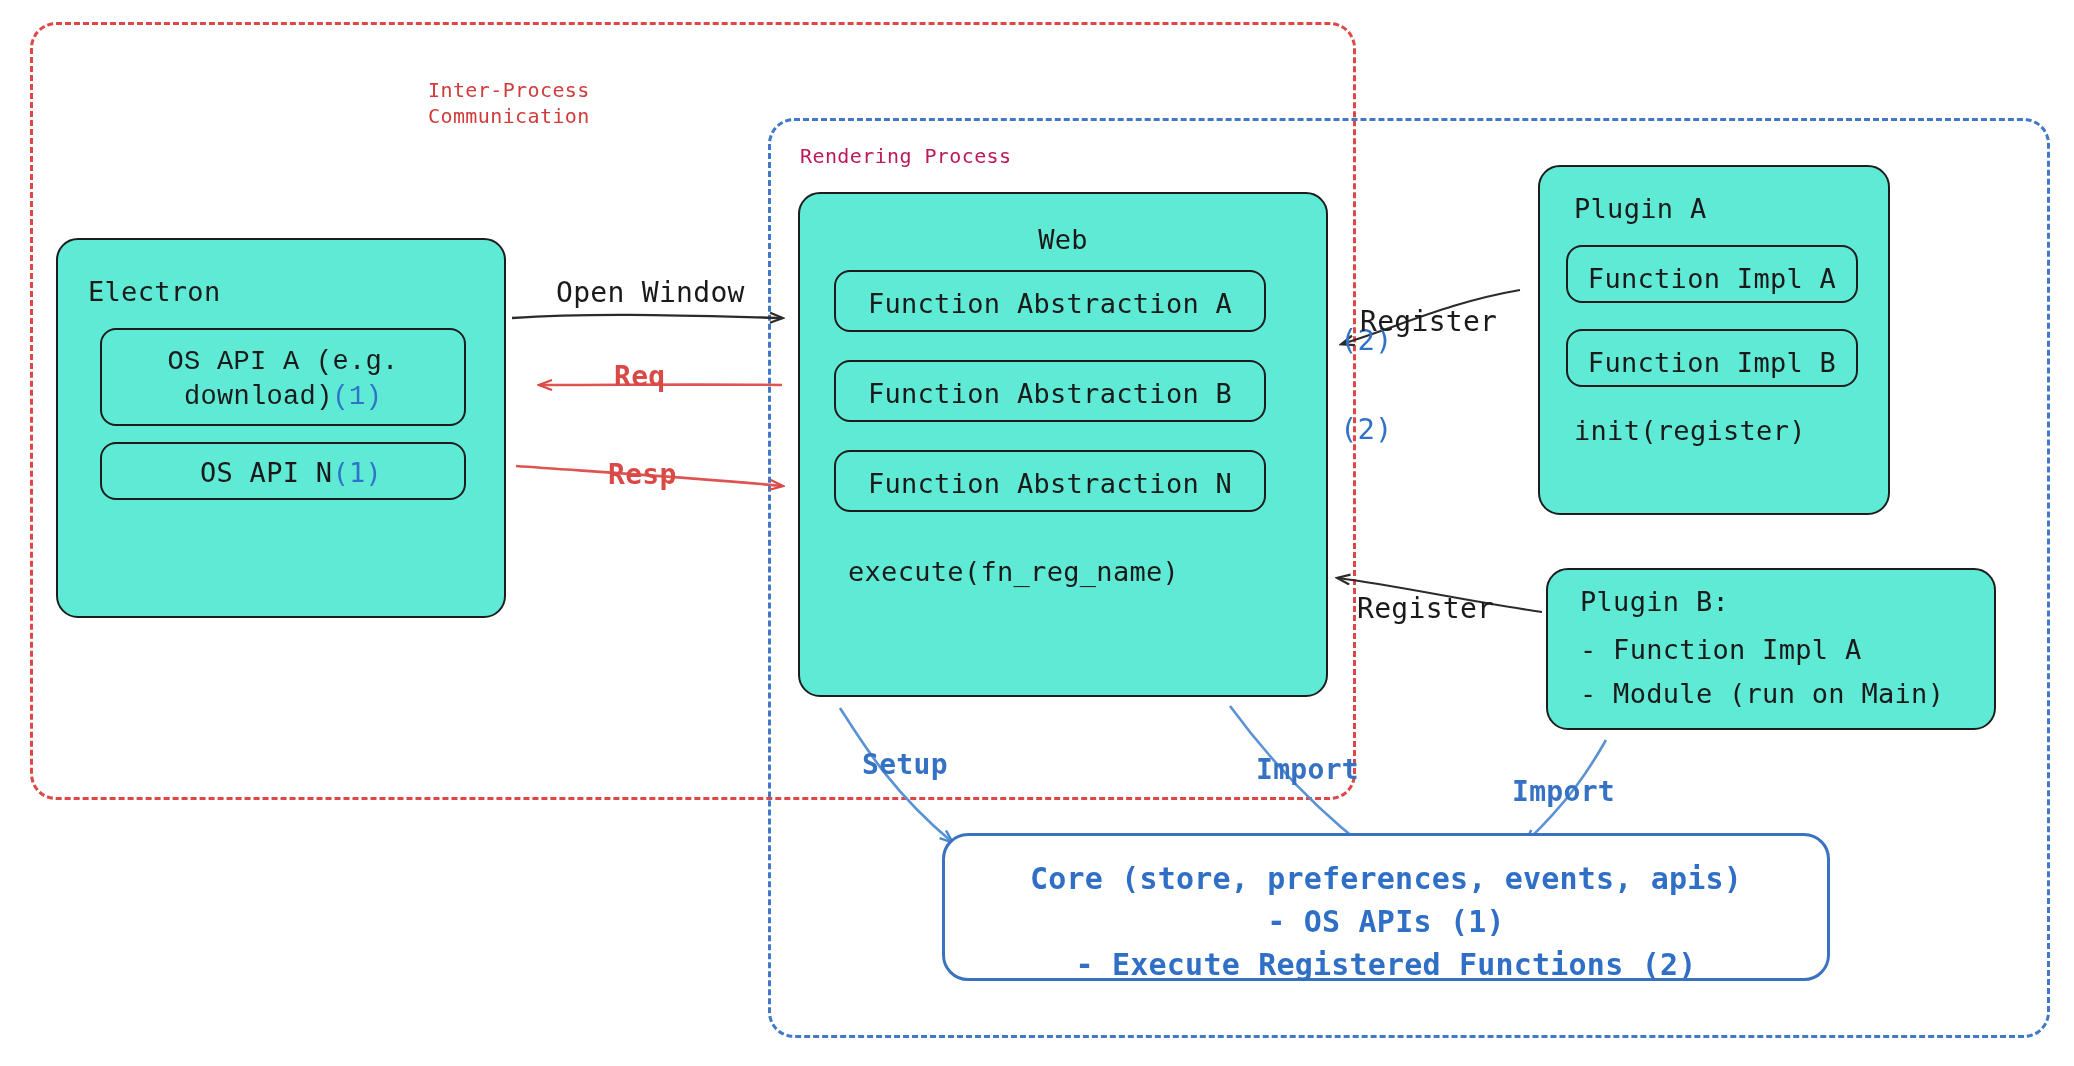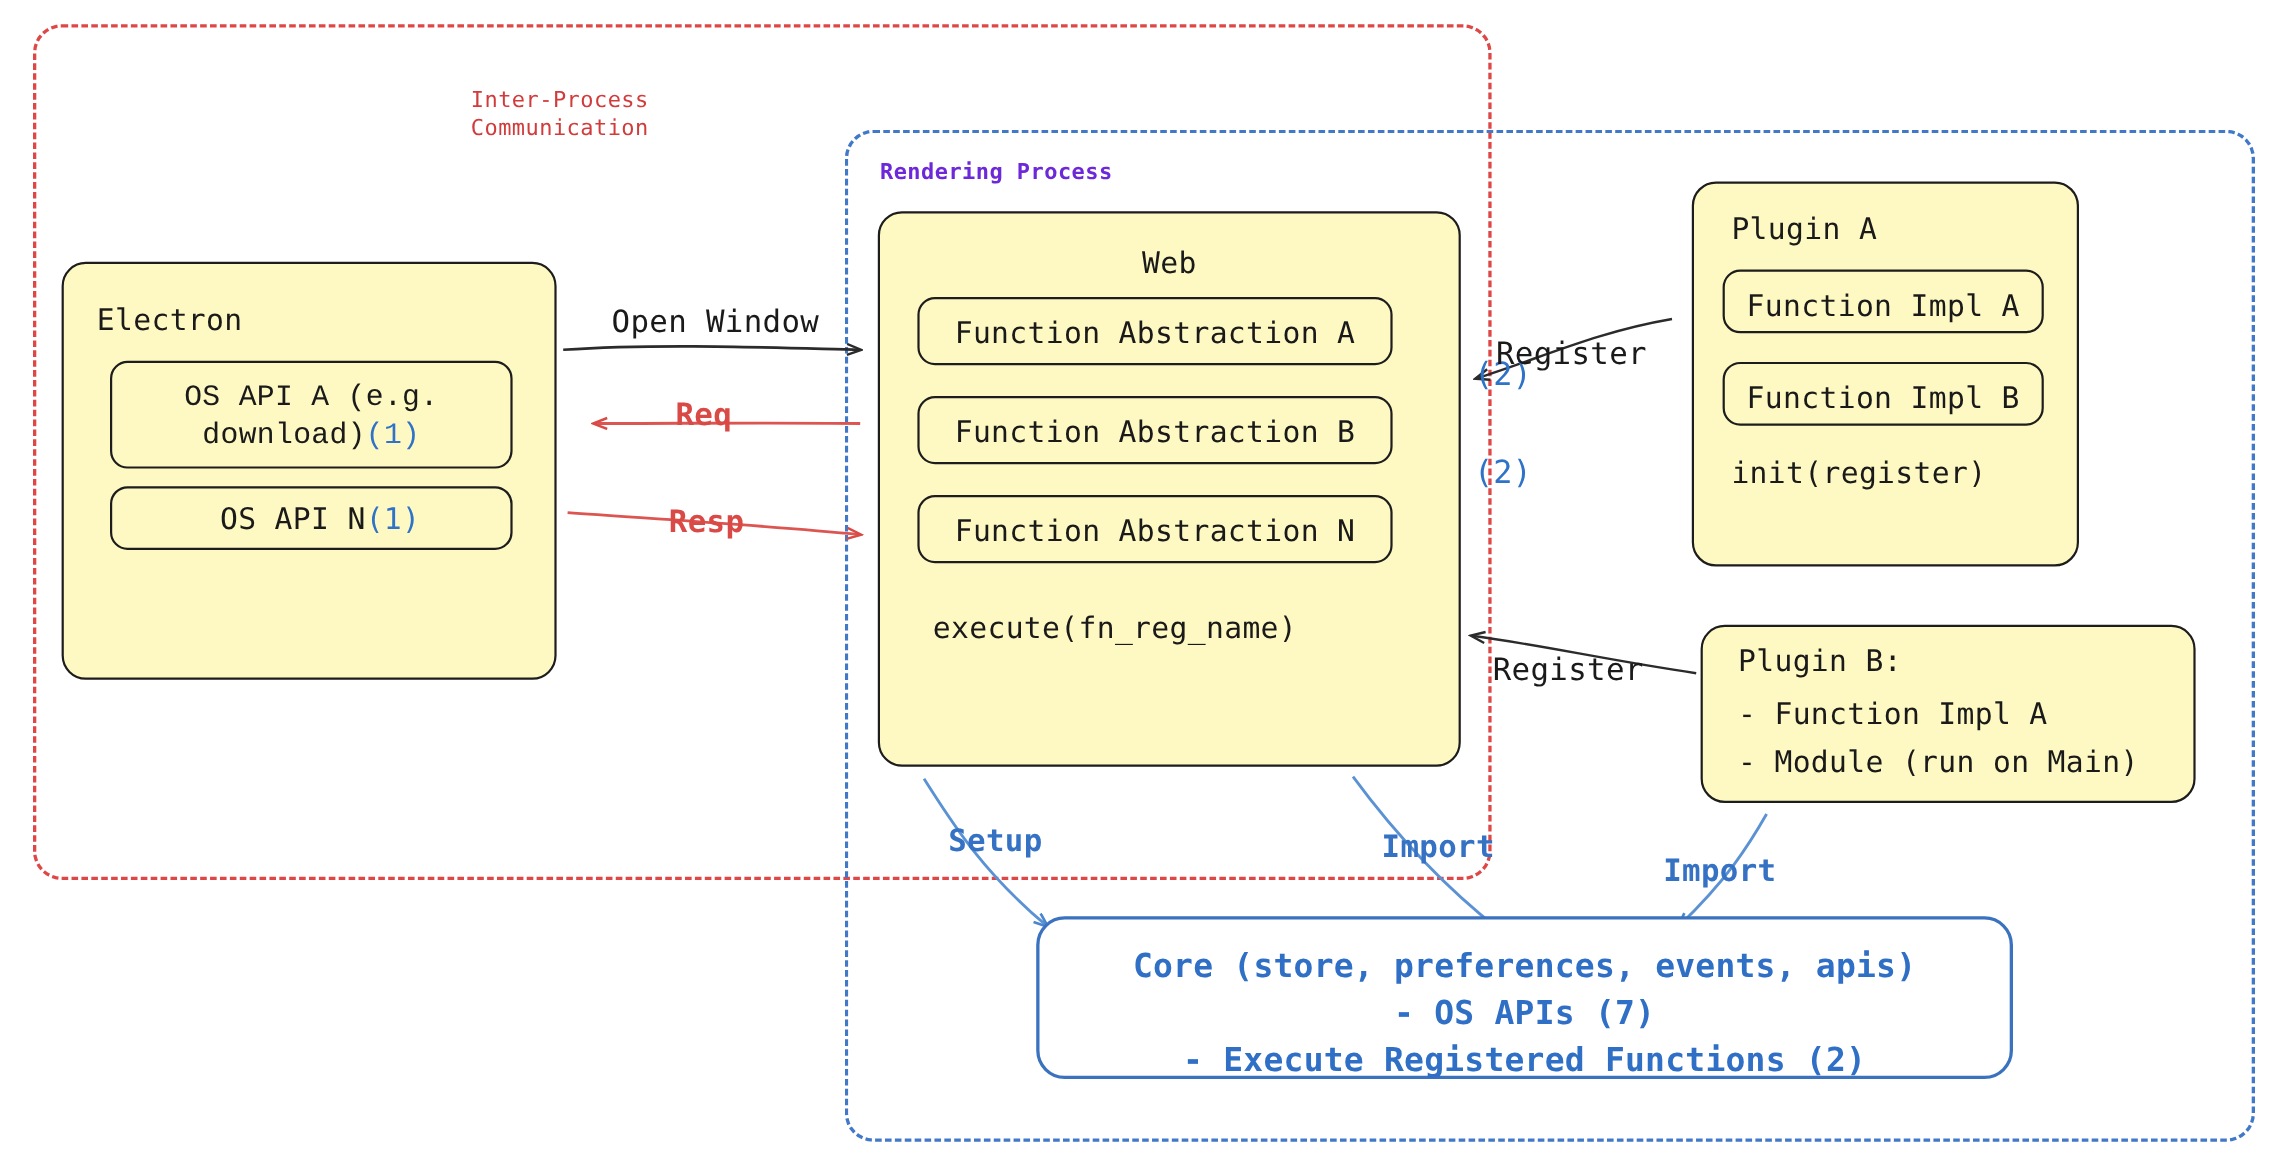--- a/index.html
+++ b/index.html
@@ -12,24 +12,24 @@
   
   .region{position:absolute;box-sizing:border-box;}
   .region-ipc{left:30px;top:22px;width:1326px;height:778px;
       border:3px dashed #de4746;border-radius:26px;}
   .region-render{left:768px;top:118px;width:1282px;height:920px;
       border:3px dashed #4178c8;border-radius:26px;}
 
   .region-label{position:absolute;white-space:pre;line-height:1.28;
       font-size:20px;letter-spacing:.4px;}
   .label-ipc{left:428px;top:78px;color:#d23b3b;}
-  .label-render{left:800px;top:144px;color:#6d28d9;font-weight:bold;}
+  .label-render{left:800px;top:144px;color:#be185d;}
 
   
-  .box{position:absolute;box-sizing:border-box;background:#fef9c3;
+  .box{position:absolute;box-sizing:border-box;background:#5eead4;
        border:2.5px solid #1d1d1d;border-radius:22px;}
   .box.inner{border-width:2px;border-radius:16px;}
 
   .btxt{position:absolute;white-space:pre;color:#1a1a1a;font-size:27px;
         line-height:1.3;letter-spacing:.3px;}
   .center{left:0;right:0;text-align:center;}
 
   .blue-num{color:#2f73c8;}
 
   
@@ -167,21 +167,21 @@
   </div>
 
   <div class="box box-plugin-b">
     <div class="btxt t-plugin-b">Plugin B:</div>
     <div class="btxt t-plugin-b" style="top:62px">- Function Impl A</div>
     <div class="btxt t-plugin-b" style="top:106px">- Module (run on Main)</div>
   </div>
 
   <div class="box-core" style="position:absolute;box-sizing:border-box;background:#fff;">
     <div class="btxt center t-core">Core (store, preferences, events, apis)</div>
-    <div class="btxt center t-core" style="top:65px">- OS APIs (7)</div>
+    <div class="btxt center t-core" style="top:65px">- OS APIs (1)</div>
     <div class="btxt center t-core" style="top:108px">- Execute Registered Functions (2)</div>
   </div>
 
   <div class="arrow-label al-open">Open Window</div>
   <div class="arrow-label al-req">Req</div>
   <div class="arrow-label al-resp">Resp</div>
   <div class="arrow-label al-reg1">Register</div>
   <div class="arrow-label al-reg2">Register</div>
   <div class="arrow-label al-setup">Setup</div>
   <div class="arrow-label al-import1">Import</div>

